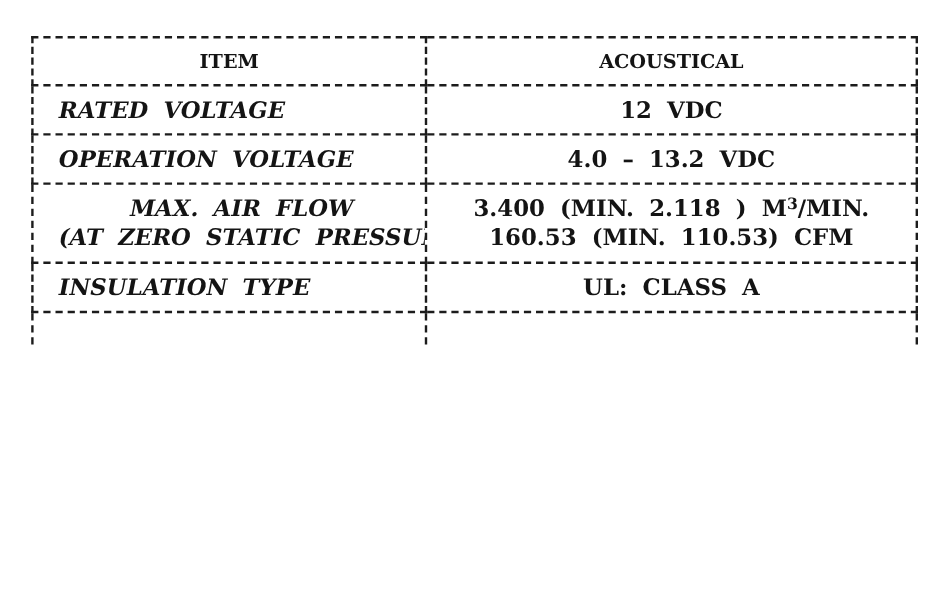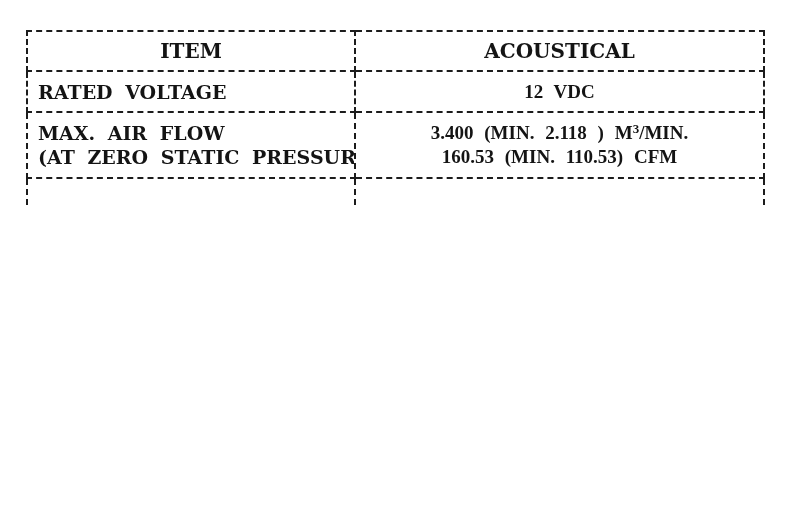--- a/index.html
+++ b/index.html
@@ -35,32 +35,32 @@
   th, td {
     border: 2px dashed #1c1c1c;
     vertical-align: middle;
     padding: 0;
     overflow: hidden;
     white-space: nowrap;
   }
   th {
     height: 38px;
     text-align: center;
-    font-size: 20px;
+    font-size: 16px;
   }
   td.item {
     text-align: left;
-    padding-left: 10px;
+    padding-left: 21px;
+    font-style: italic;
   }
   td.desc {
     text-align: center;
-    font-family: Liberation Serif, serif;
   }
   tr.r-single td { height: 39px; }
-  tr.r-double td { height: 64px; line-height: 24px; }
+  tr.r-double td { height: 64px; line-height: 24px; text-align: center; }
   tr.r-partial td {
     height: 26px;
     border-bottom: none;
   }
   sup {
     font-size: 13px;
     line-height: 0;
     vertical-align: 6px;
   }
   sub {
@@ -83,29 +83,37 @@
       <tr>
         <th>ITEM</th>
         <th>ACOUSTICAL</th>
       </tr>
     </thead>
     <tbody>
       <tr class="r-single">
         <td class="item">RATED VOLTAGE</td>
         <td class="desc">12 VDC</td>
       </tr>
+      <tr class="r-single">
+        <td class="item">OPERATION VOLTAGE</td>
+        <td class="desc">4.0 – 13.2 VDC</td>
+      </tr>
       <tr class="r-double">
         <td class="item">
           <div class="line">MAX. AIR FLOW</div>
           <div class="line">(AT ZERO STATIC PRESSURE)</div>
         </td>
         <td class="desc">
           <div class="line"><span>3.400 (MIN. 2.118 ) M</span><sup>3</sup><span>/MIN.</span></div>
           <div class="line">160.53 (MIN. 110.53) CFM</div>
         </td>
       </tr>
+      <tr class="r-single">
+        <td class="item">INSULATION TYPE</td>
+        <td class="desc">UL: CLASS A</td>
+      </tr>
       <tr class="r-partial">
         <td class="item"></td>
         <td class="desc"></td>
       </tr>
     </tbody>
   </table>
 </div>
 
 </body></html>

